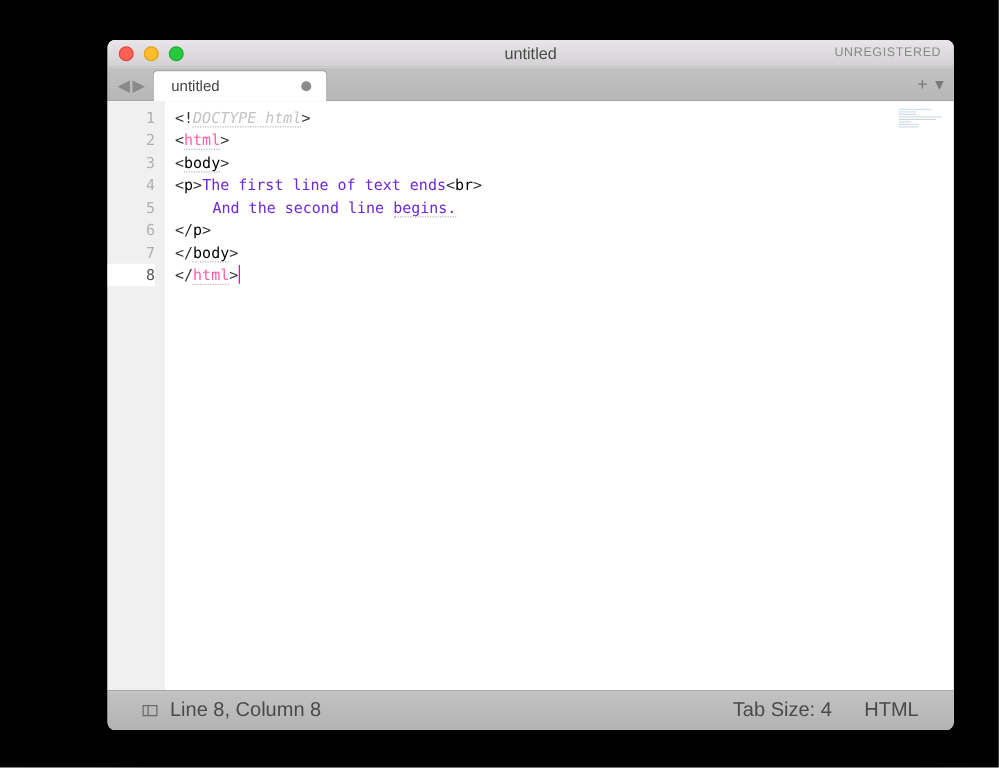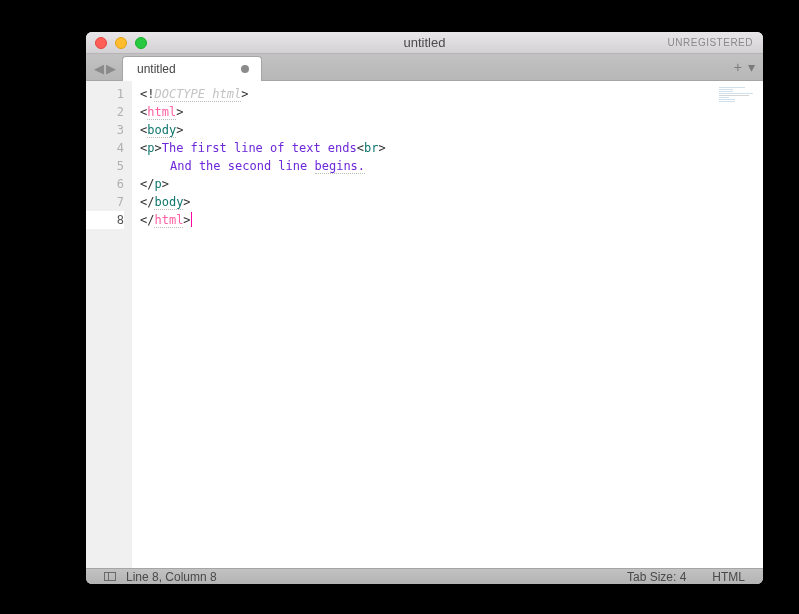--- a/index.html
+++ b/index.html
@@ -138,21 +138,21 @@
   }
   .code .ln { height: 18px; display: block; }
   .indent-guide {
     display: inline-block;
     border-left: 1px dotted #ddd;
     margin-left: 1px;
     padding-left: 28px;
   }
   .c-doctype { color: #c3c3c3; font-style: italic; }
   .c-punct { color: #333; }
-  .c-tag { color: #0f766e; }
+  .c-tag { color: #000000; }
   .c-tag2 { color: #ff5fa3; }
   .c-body { color: #6d28d9; }
   .underline-dotted { border-bottom: 1px dotted #bbb; }
   .cursor {
     display: inline-block;
     width: 1px;
     height: 15px;
     background: #ff00a5;
     vertical-align: middle;
     margin-top: -2px;
@@ -174,29 +174,29 @@
   }
   .minimap div:nth-child(1){width:26px}
   .minimap div:nth-child(2){width:14px}
   .minimap div:nth-child(3){width:14px}
   .minimap div:nth-child(4){width:34px}
   .minimap div:nth-child(5){width:30px;background:#888}
   .minimap div:nth-child(6){width:10px}
   .minimap div:nth-child(7){width:16px}
   .minimap div:nth-child(8){width:16px}
   .statusbar {
-    height: 16px;
+    height: 32px;
     background: linear-gradient(#c3c2c3, #b4b3b4);
     border-top: 1px solid #a6a5a6;
     display: flex;
     align-items: center;
-    font-size: 12px;
+    font-size: 16px;
     color: #4a4a4a;
     flex-shrink: 0;
-    padding: 0 18px;
+    padding: 0 28px;
   }
   .panel-ic {
     width: 12px; height: 9px;
     border: 1px solid #6a6a6a;
     margin-right: 10px;
     position: relative;
   }
   .panel-ic::after {
     content:'';
     position:absolute;

